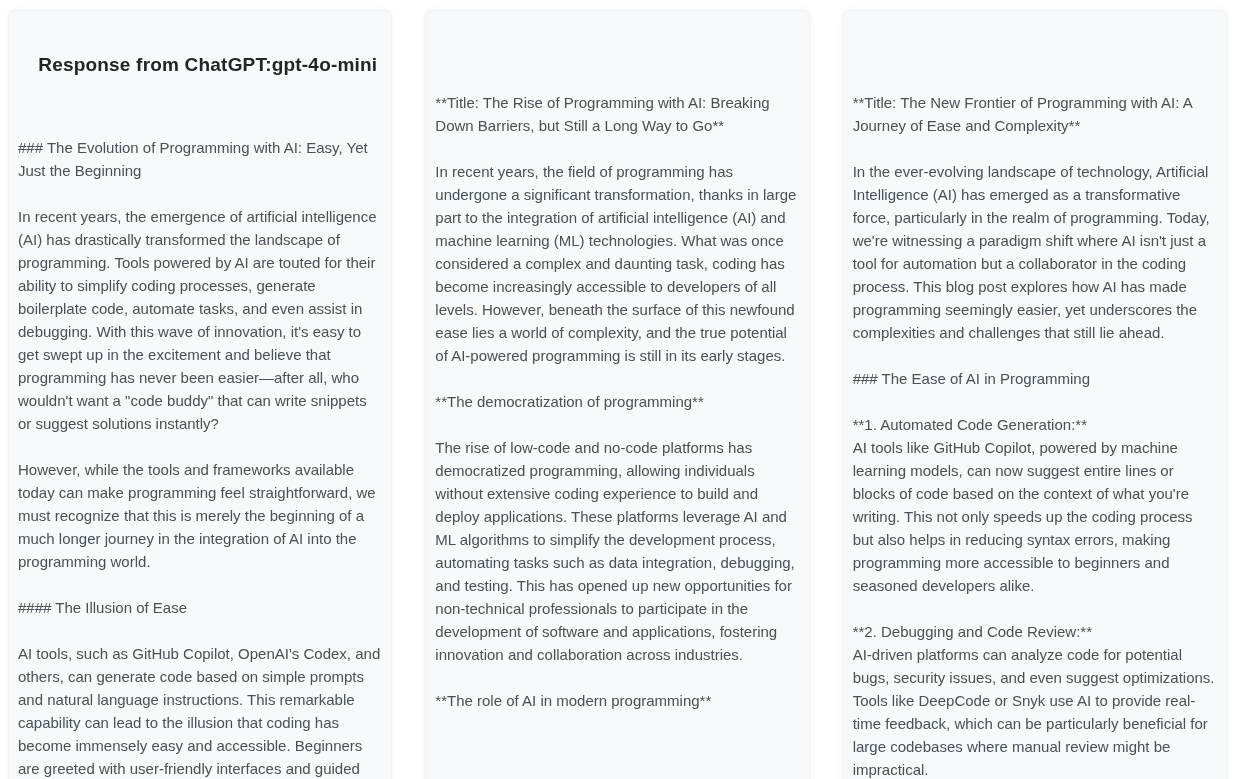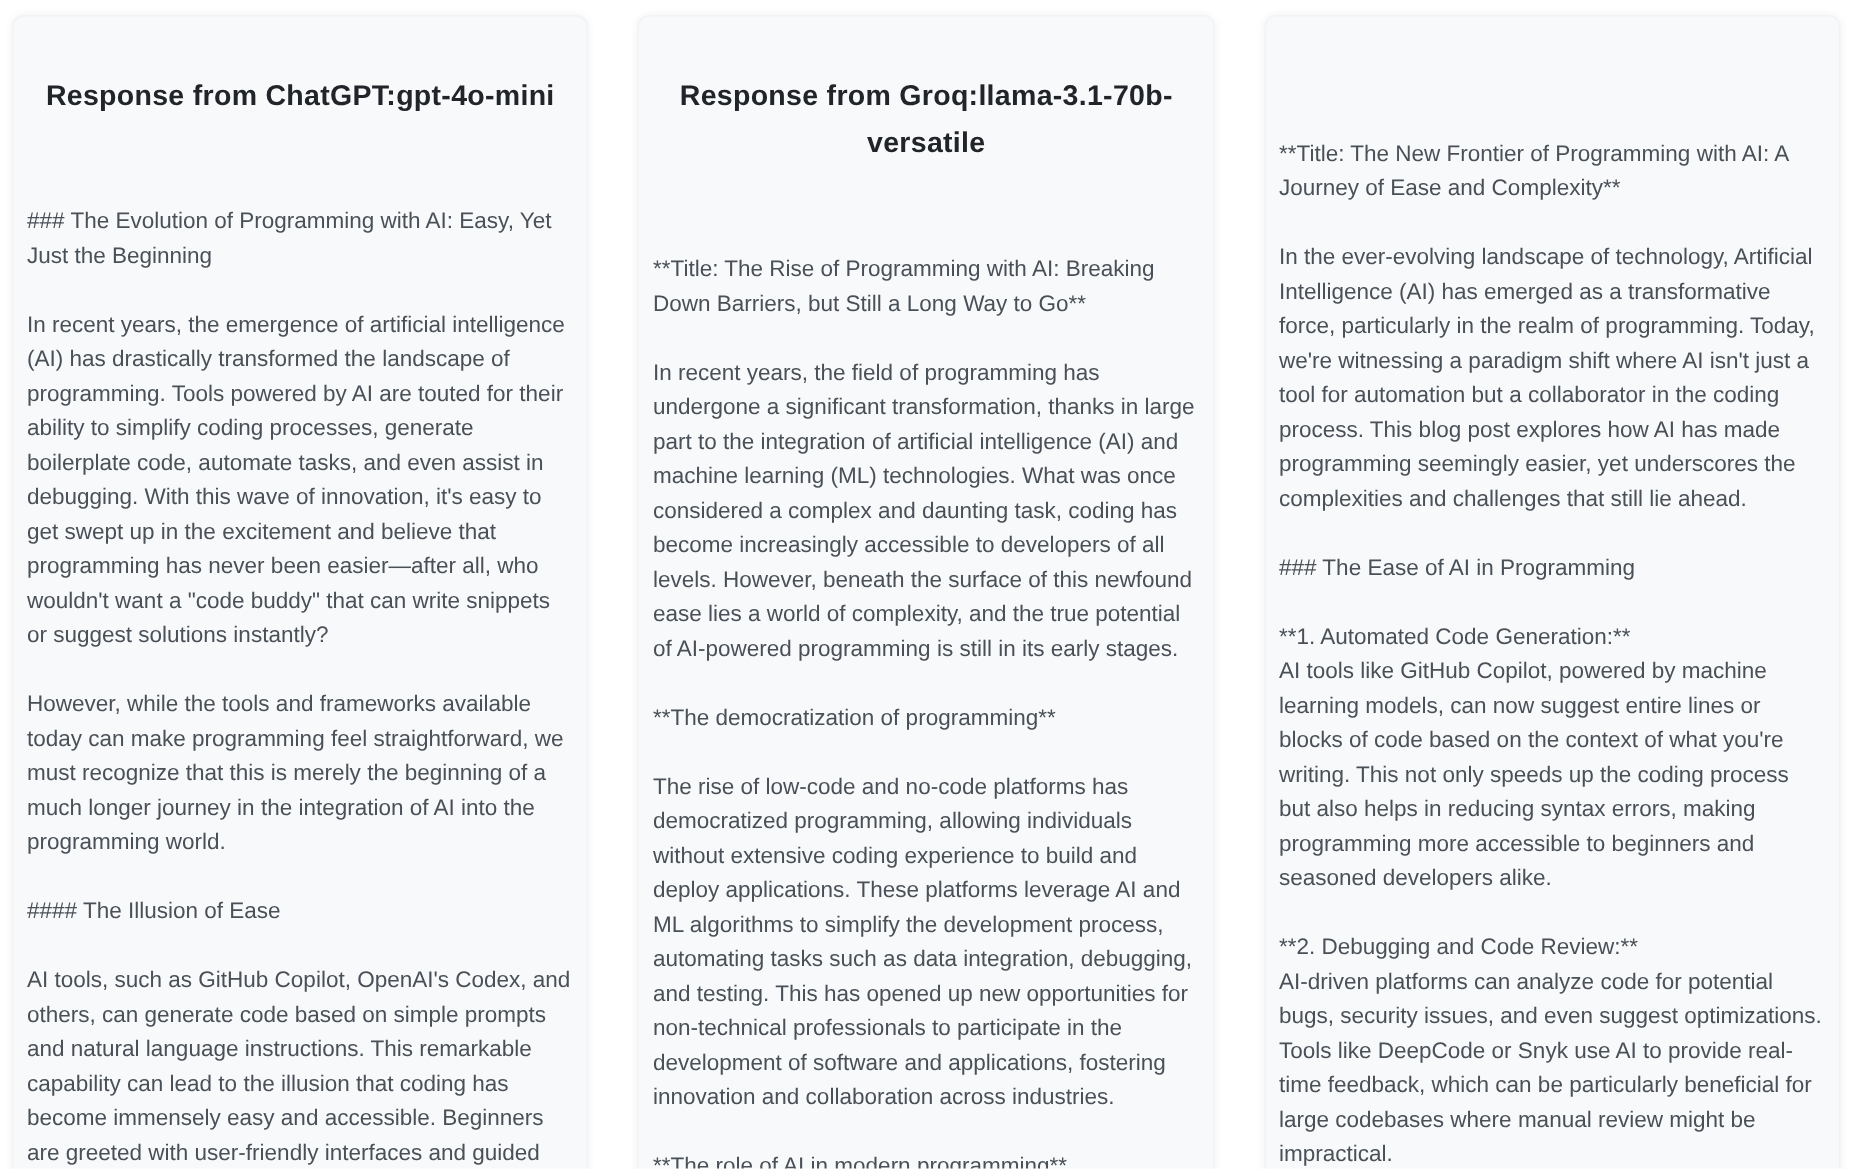--- a/index.html
+++ b/index.html
@@ -25,21 +25,21 @@
     flex: 1 1 0;
     background: #f8f9fa;
     border: 1px solid #f1f3f5;
     border-radius: 8px;
     box-shadow: 0 0 6px rgba(0,0,0,0.06);
     padding: 24px 8px 24px 8px;
     overflow: hidden;
   }
   .card-title {
     margin: 14px 6px 0 6px;
-    text-align: center;
+    text-align: right;
     font-size: 19px;
     font-weight: 700;
     line-height: 1.65;
     color: #212529;
     letter-spacing: 0.2px;
   }
   .response-text {
     margin: 56px 1px 0 1px;
     font-size: 15px;
     line-height: 23px;
@@ -60,21 +60,20 @@
 In recent years, the emergence of artificial intelligence (AI) has drastically transformed the landscape of programming. Tools powered by AI are touted for their ability to simplify coding processes, generate boilerplate code, automate tasks, and even assist in debugging. With this wave of innovation, it's easy to get swept up in the excitement and believe that programming has never been easier—after all, who wouldn't want a "code buddy" that can write snippets or suggest solutions instantly?
 
 However, while the tools and frameworks available today can make programming feel straightforward, we must recognize that this is merely the beginning of a much longer journey in the integration of AI into the programming world.
 
 #### The Illusion of Ease
 
 AI tools, such as GitHub Copilot, OpenAI's Codex, and others, can generate code based on simple prompts and natural language instructions. This remarkable capability can lead to the illusion that coding has become immensely easy and accessible. Beginners are greeted with user-friendly interfaces and guided experiences that allow them to develop applications without needing to learn complex programming languages right away.</div>
   </section>
 
   <section class="response-card">
-    <h3 class="card-title">Response from Groq:llama-3.1-70b-versatile</h3>
     <div class="response-text">**Title: The Rise of Programming with AI: Breaking Down Barriers, but Still a Long Way to Go**
 
 In recent years, the field of programming has undergone a significant transformation, thanks in large part to the integration of artificial intelligence (AI) and machine learning (ML) technologies. What was once considered a complex and daunting task, coding has become increasingly accessible to developers of all levels. However, beneath the surface of this newfound ease lies a world of complexity, and the true potential of AI-powered programming is still in its early stages.
 
 **The democratization of programming**
 
 The rise of low-code and no-code platforms has democratized programming, allowing individuals without extensive coding experience to build and deploy applications. These platforms leverage AI and ML algorithms to simplify the development process, automating tasks such as data integration, debugging, and testing. This has opened up new opportunities for non-technical professionals to participate in the development of software and applications, fostering innovation and collaboration across industries.
 
 **The role of AI in modern programming**</div>
   </section>

